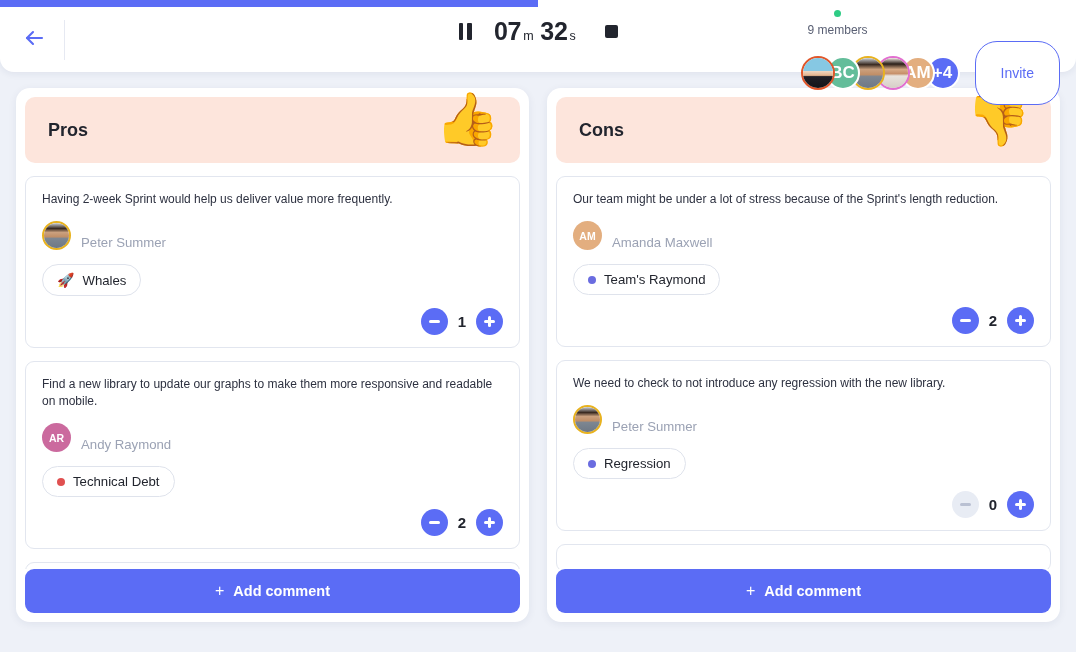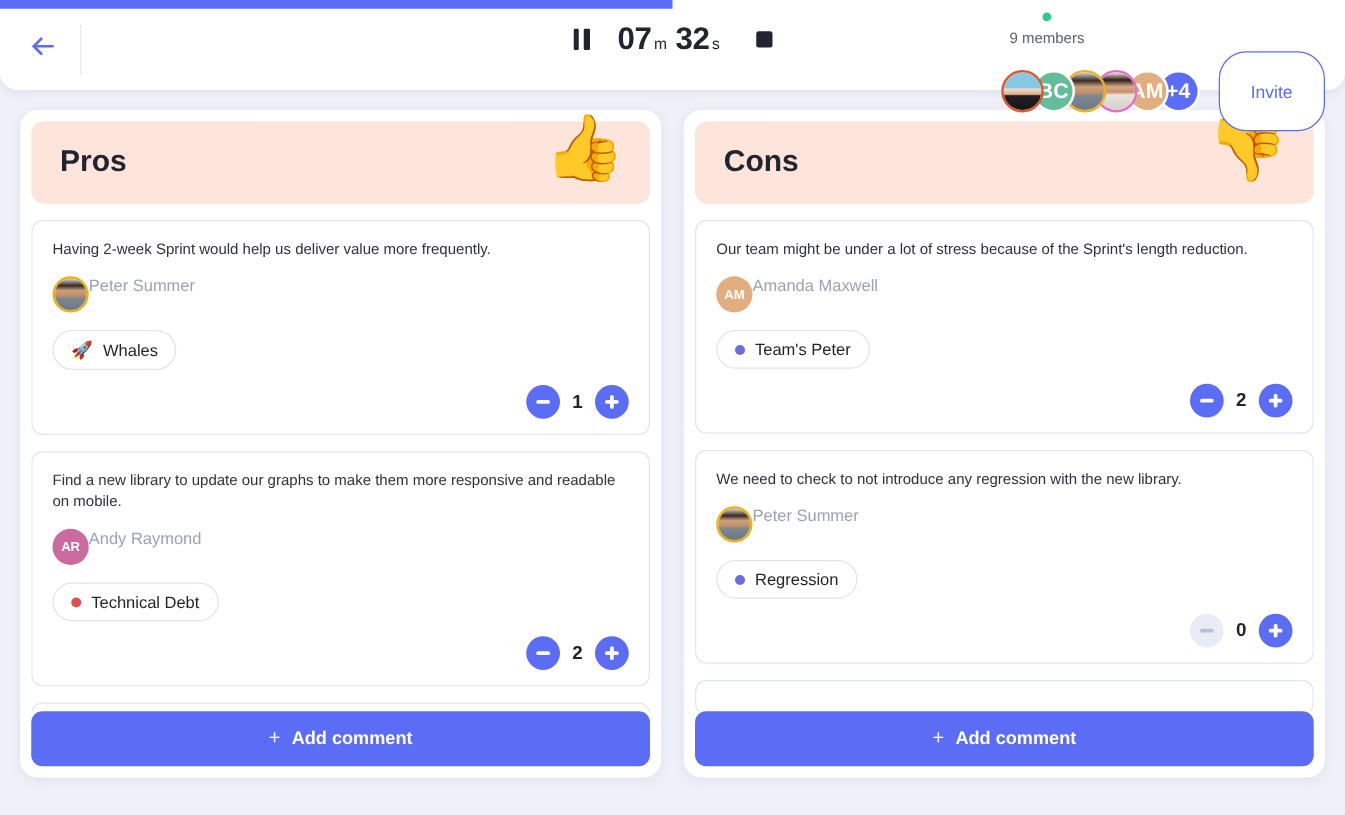--- a/index.html
+++ b/index.html
@@ -105,40 +105,40 @@
     display: flex; flex-direction: column;
     padding: 9px 9px 0 9px;
     max-height: 534px;
   }
   .col-header {
     background: #fde5dc; border-radius: 10px;
     height: 66px; flex: 0 0 66px;
     display: flex; align-items: center; position: relative;
     padding-left: 23px;
   }
-  .col-title { font-size: 24px; font-weight: 700; color: #22252e; }
+  .col-title { font-size: 18px; font-weight: 700; color: #22252e; }
   .col-emoji {
     position: absolute; right: 20px; top: -4px;
     font-size: 52px; line-height: 1;
   }
   .cards {
     flex: 1 1 auto; overflow: hidden;
     padding-top: 13px;
     display: flex; flex-direction: column; gap: 13px;
   }
   .card {
     border: 1px solid #e2e6ef; border-radius: 9px;
     background: #fff; padding: 14px 16px 12px 16px;
     flex: 0 0 auto; position: relative;
   }
   .card-text {
     font-size: 12px; color: #2d3140; line-height: 1.42;
   }
   .card-author {
-    display: flex; align-items: flex-start; gap: 0; margin-top: 13px;
+    display: flex; align-items: flex-end; gap: 10px; margin-top: 13px;
   }
   .author-av {
     width: 29px; height: 29px; border-radius: 50%;
     display: flex; align-items: center; justify-content: center;
     font-size: 10.5px; font-weight: 600; color: #fff;
     overflow: hidden; position: relative; flex: 0 0 29px;
   }
   .author-name { font-size: 13.2px; color: #9ba2b4; }
   .chip {
     display: inline-flex; align-items: center; gap: 8px;
@@ -313,21 +313,21 @@
           <span class="col-emoji">👎</span>
         </div>
         <div class="cards">
           <div class="card"><div class="card-text">Our team might be under a lot of stress because of the Sprint's length reduction.</div><div class="card-author">
               <div class="author-av" style="background: rgb(227, 174, 127);">
                 <span>AM</span>
               </div>
               <span class="author-name">Amanda Maxwell</span>
             </div><div class="chip">
               <span class="chip-dot" style="background: rgb(106, 108, 224);"></span>
-              <span>Team's Peter</span>
+              <span>Team's Raymond</span>
             </div><div class="votes">
               <button class="vote-btn">
                 <span class="bar-h"></span>
               </button>
               <span class="vote-count">2</span>
               <button class="vote-btn">
                 <span class="bar-h"></span>
                 <span class="bar-v"></span>
               </button>
             </div></div>

